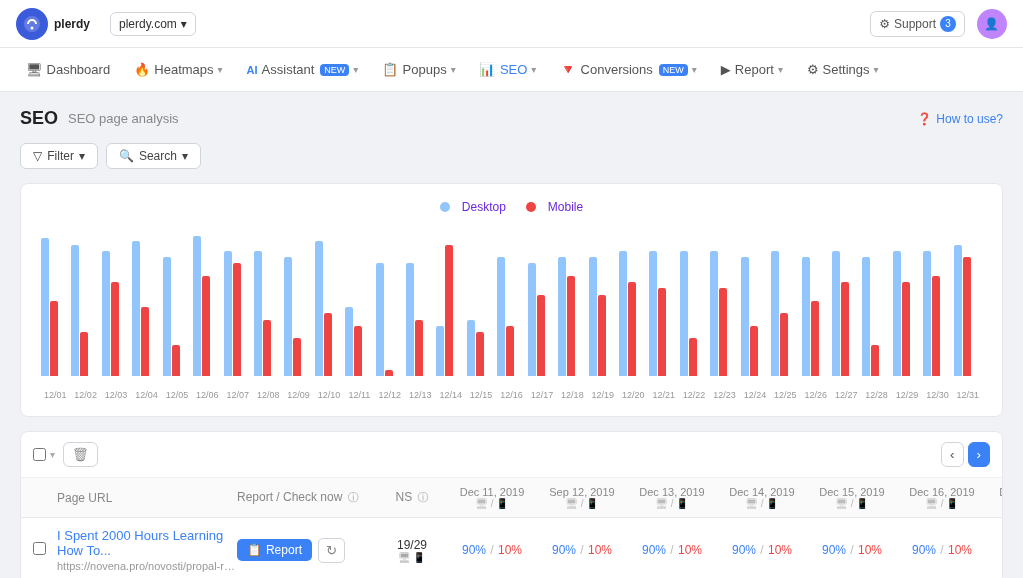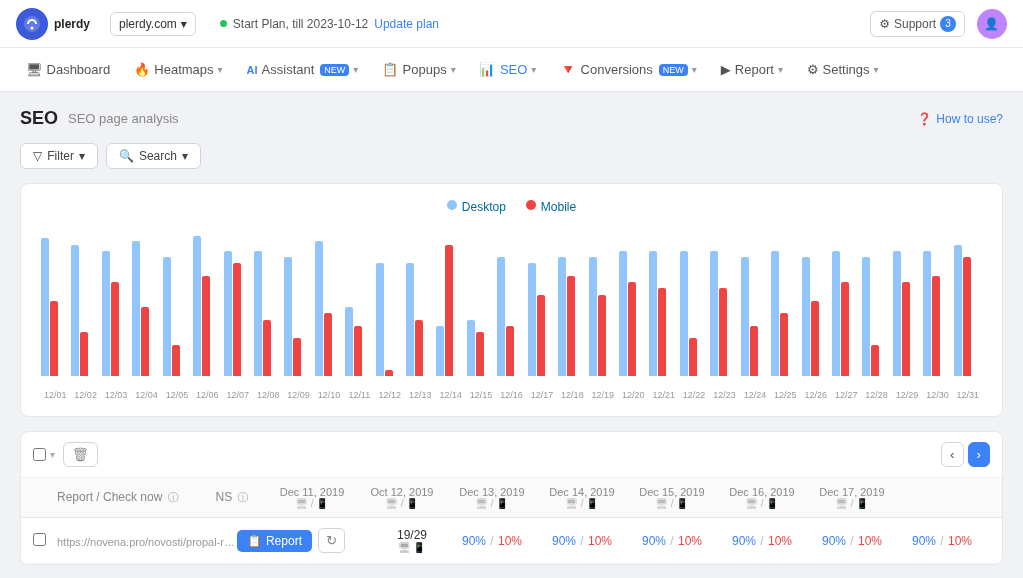--- a/index.html
+++ b/index.html
@@ -62,21 +62,21 @@
       padding: 5px 12px; background: #fff; cursor: pointer;
       display: flex; align-items: center; gap: 5px; font-size: 12px; color: #444;
     }
 
     
     .chart-card {
       background: #fff; border: 1px solid #e5e7eb; border-radius: 8px;
       padding: 16px 20px; margin-bottom: 14px;
     }
     .chart-legend { display: flex; justify-content: center; gap: 20px; margin-bottom: 12px; }
-    .legend-item { display: flex; gap: 5px; font-size: 12px; color: #0369a1; }
+    .legend-item { display: flex; align-items: center; gap: 12px; font-size: 12px; color: #6d28d9; }
     .legend-dot { width: 10px; height: 10px; border-radius: 50%; }
     .legend-dot.desktop { background: #93c5fd; }
     .legend-dot.mobile { background: #ef4444; }
 
     .chart-container { position: relative; height: 160px; overflow: hidden; }
     .bars-wrapper { display: flex; align-items: flex-end; gap: 2px; height: 150px; padding-bottom: 0; }
     .bar-group { display: flex; align-items: flex-end; gap: 1px; flex: 1; }
     .bar { border-radius: 2px 2px 0 0; min-width: 8px; }
     .bar.desktop { background: #93c5fd; }
     .bar.mobile { background: #ef4444; }
@@ -141,25 +141,20 @@
       </svg>
     </div>
     <span class="logo-text">plerdy</span>
   </div>
 
   <div class="domain-selector">
     <span>plerdy.com</span>
     <span>▾</span>
   </div>
 
-  <div class="plan-info">
-    <span class="plan-dot"></span>
-    <span>Start Plan, till 2023-10-12</span>
-    <a class="update-link">Update plan</a>
-  </div>
 
   <div class="top-right">
     <div class="support-btn">
       <span>⚙</span>
       <span>Support</span>
       <span class="support-badge">3</span>
     </div>
     <div class="avatar">
       <span>👤</span>
     </div>
@@ -424,34 +419,35 @@
           <span>‹</span>
         </button>
         <button class="nav-arrow-btn active">
           <span>›</span>
         </button>
       </div>
     </div>
 
     <div class="table-header-row">
       <div class="col-checkbox"></div>
+      <div class="col-url">Page URL</div>
       <div class="col-report">
         <span>Report / Check now</span>
         <span class="info-icon">ⓘ</span>
       </div>
       <div class="col-ns">
         <span>NS</span>
         <span class="info-icon">ⓘ</span>
       </div>
       <div class="col-date">
         <div>Dec 11, 2019</div>
         <div style="font-size:10px;color:#bbb;">🖥 / 📱</div>
       </div>
       <div class="col-date">
-        <div>Oct 12, 2019</div>
+        <div>Sep 12, 2019</div>
         <div style="font-size:10px;color:#bbb;">🖥 / 📱</div>
       </div>
       <div class="col-date">
         <div>Dec 13, 2019</div>
         <div style="font-size:10px;color:#bbb;">🖥 / 📱</div>
       </div>
       <div class="col-date">
         <div>Dec 14, 2019</div>
         <div style="font-size:10px;color:#bbb;">🖥 / 📱</div>
       </div>
@@ -468,20 +464,21 @@
         <div style="font-size:10px;color:#bbb;">🖥 / 📱</div>
       </div>
 
     </div>
 
     <div class="table-row">
       <div class="col-checkbox">
         <input type="checkbox" style="">
       </div>
       <div class="col-url">
+        <div><a class="row-link">I Spent 2000 Hours Learning How To...</a></div>
         <div class="row-sub">https://novena.pro/novosti/propal-rezhim-...</div>
       </div>
       <div class="col-report" style="display:flex;align-items:center;">
         <button class="report-btn">
           <span>📋</span>
           <span>Report</span>
         </button>
         <button class="refresh-btn">
           <span>↻</span>
         </button>

